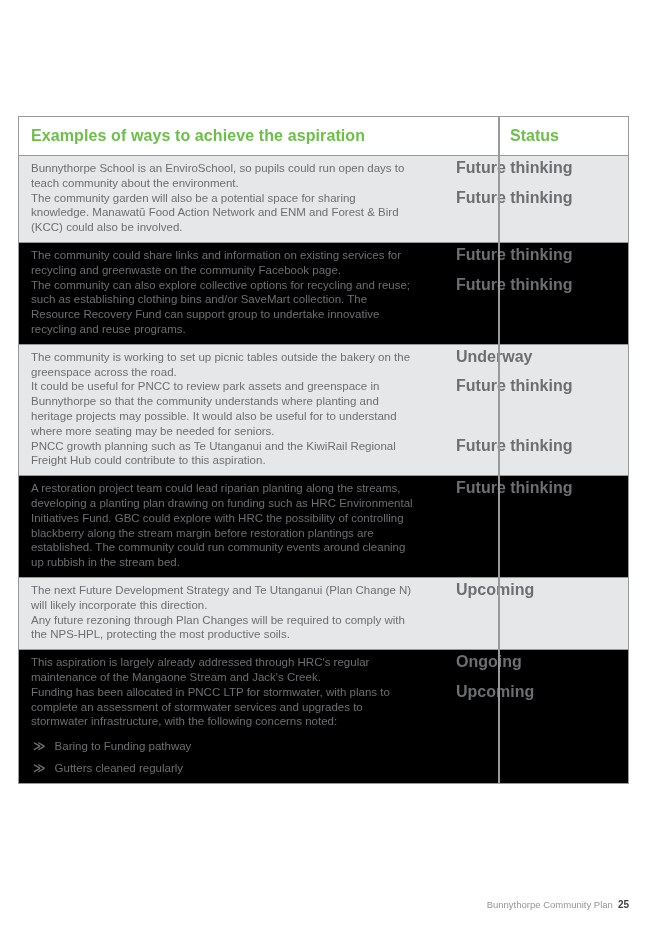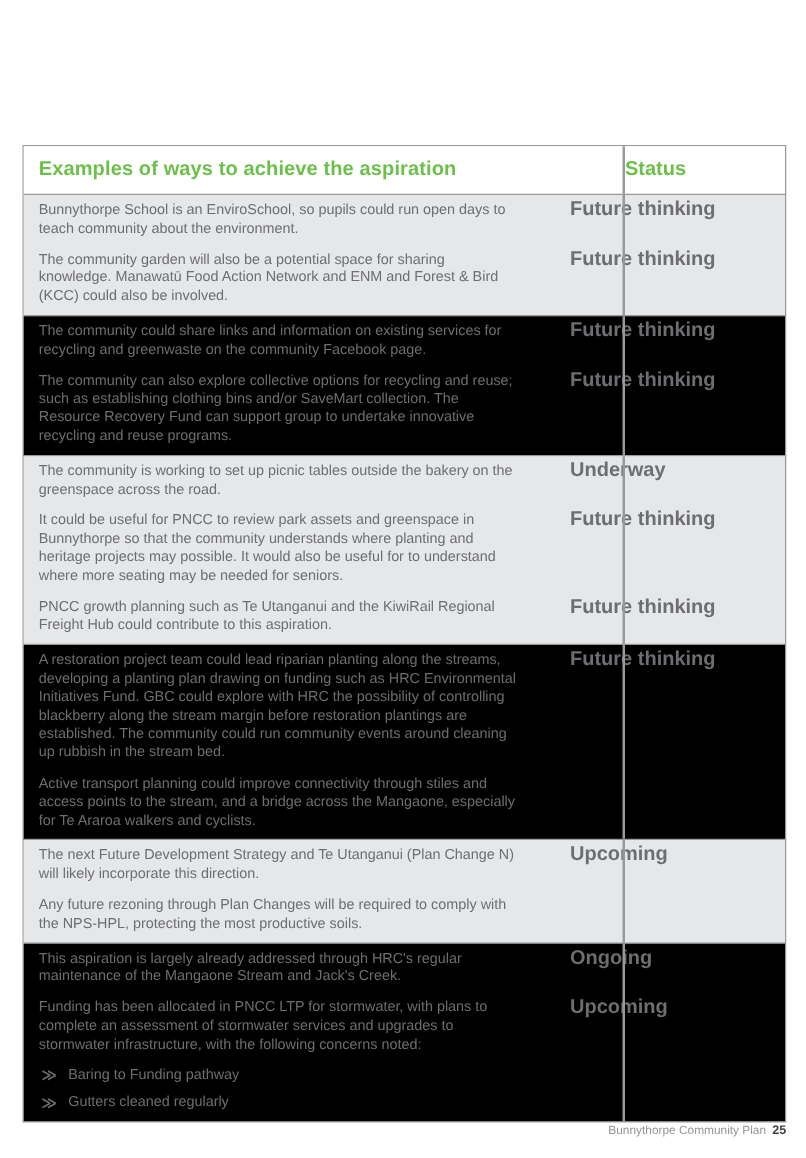--- a/index.html
+++ b/index.html
@@ -20,37 +20,37 @@
     display:flex;
     background:#ffffff;
     border-bottom:1.5px solid #97999b;
   }
   .thead .h1 {
     width:479px; padding:10px 16px 10px 12px;
     color:#6cc04a; font-size:16px; font-weight:700;
     letter-spacing:0.1px;
   }
   .thead .h2 {
-    flex:1; padding:10px 4px 10px 2px;
+    flex:1; padding:10px 4px 10px 12px;
     color:#6cc04a; font-size:16px; font-weight:700;
   }
   .vline {
     position:absolute; top:0; bottom:0; left:479px;
     width:1.5px; background:#97999b;
   }
   .trow {
     position:relative;
     padding:5px 0 7px 0;
     border-bottom:1.5px solid #97999b;
     background:#000000;
   }
   .trow:last-child { border-bottom:none; }
   .trow.shaded { background:#e6e7e8; }
   .item { display:flex; align-items:flex-start; }
-  .item + .item { margin-top:10px; }
+  .item + .item { }
   .item .text {
     width:426px;
     padding:0 28px 0 12px;
     color:#6d6e71; font-size:11.5px; line-height:14.8px;
   }
   .item .status {
     flex:1; padding:0 2px 0 11px;
     color:#6d6e71; font-size:16px; line-height:14.8px;font-weight:bold;
   }
   .item.bullet + .item.bullet { margin-top:7px; }
@@ -118,24 +118,20 @@
         <div class="status">Future thinking</div>
       </div>
       <div class="vline"></div>
     </div>
 
     <div class="trow">
       <div class="item">
         <div class="text">A restoration project team could lead riparian planting along the streams, developing a planting plan drawing on funding such as HRC Environmental Initiatives Fund. GBC could explore with HRC the possibility of controlling blackberry along the stream margin before restoration plantings are established. The community could run community events around cleaning up rubbish in the stream bed.</div>
         <div class="status">Future thinking</div>
       </div>
-      <div class="item">
-        <div class="text">Active transport planning could improve connectivity through stiles and access points to the stream, and a bridge across the Mangaone, especially for Te Araroa walkers and cyclists.</div>
-        <div class="status"></div>
-      </div>
       <div class="vline"></div>
     </div>
 
     <div class="trow shaded">
       <div class="item">
         <div class="text">The next Future Development Strategy and Te Utanganui (Plan Change N) will likely incorporate this direction.</div>
         <div class="status">Upcoming</div>
       </div>
       <div class="item">
         <div class="text">Any future rezoning through Plan Changes will be required to comply with the NPS-HPL, protecting the most productive soils.</div>

